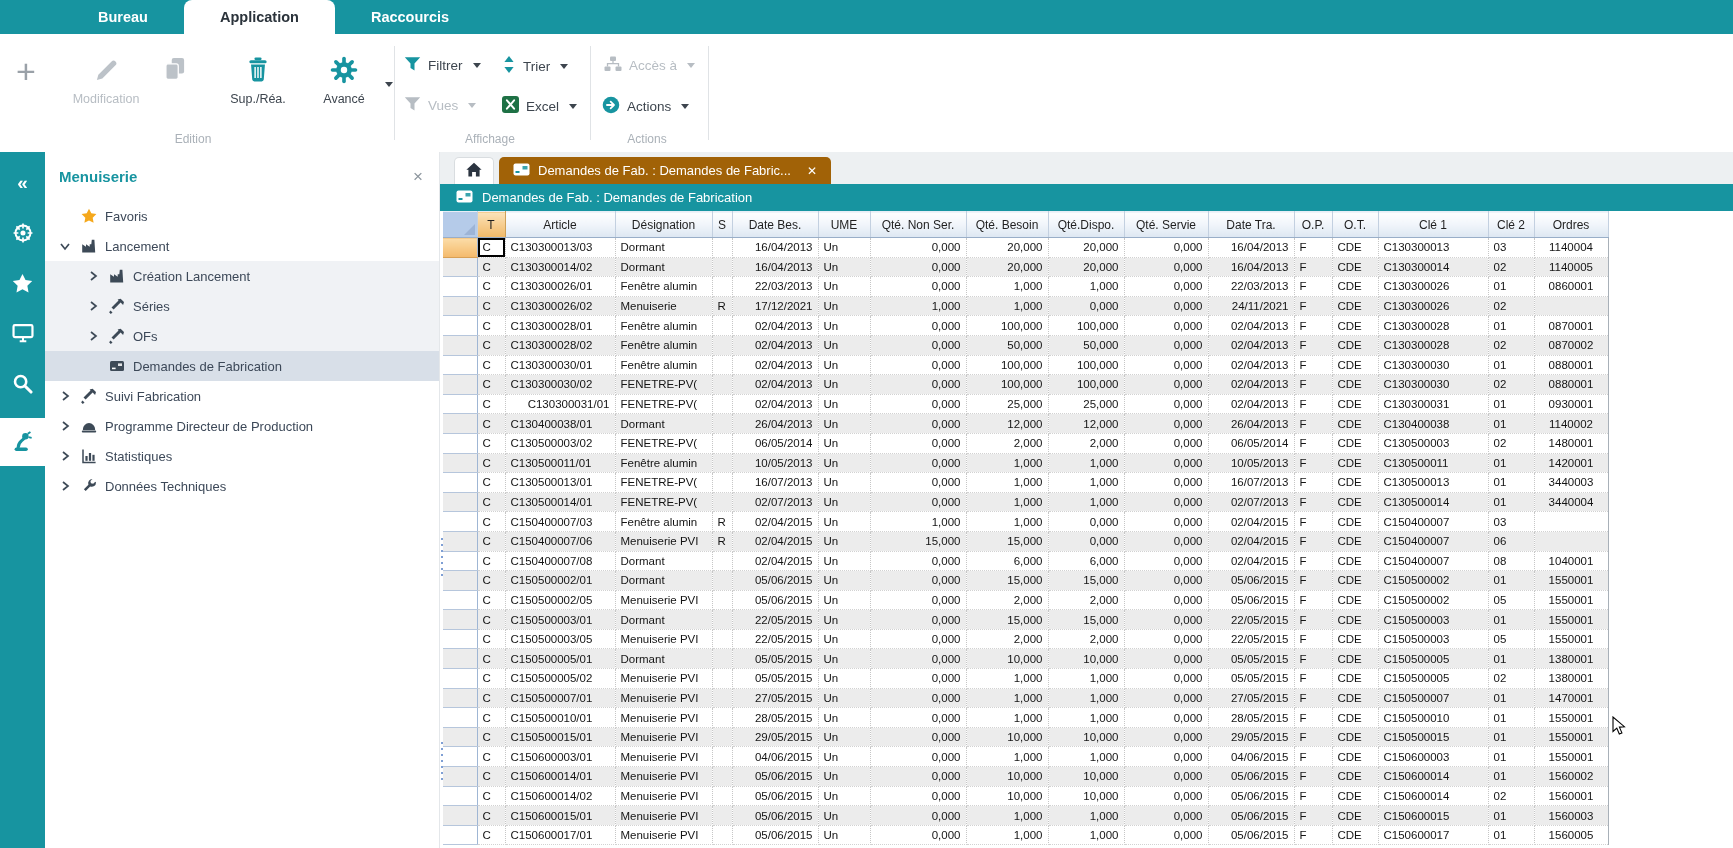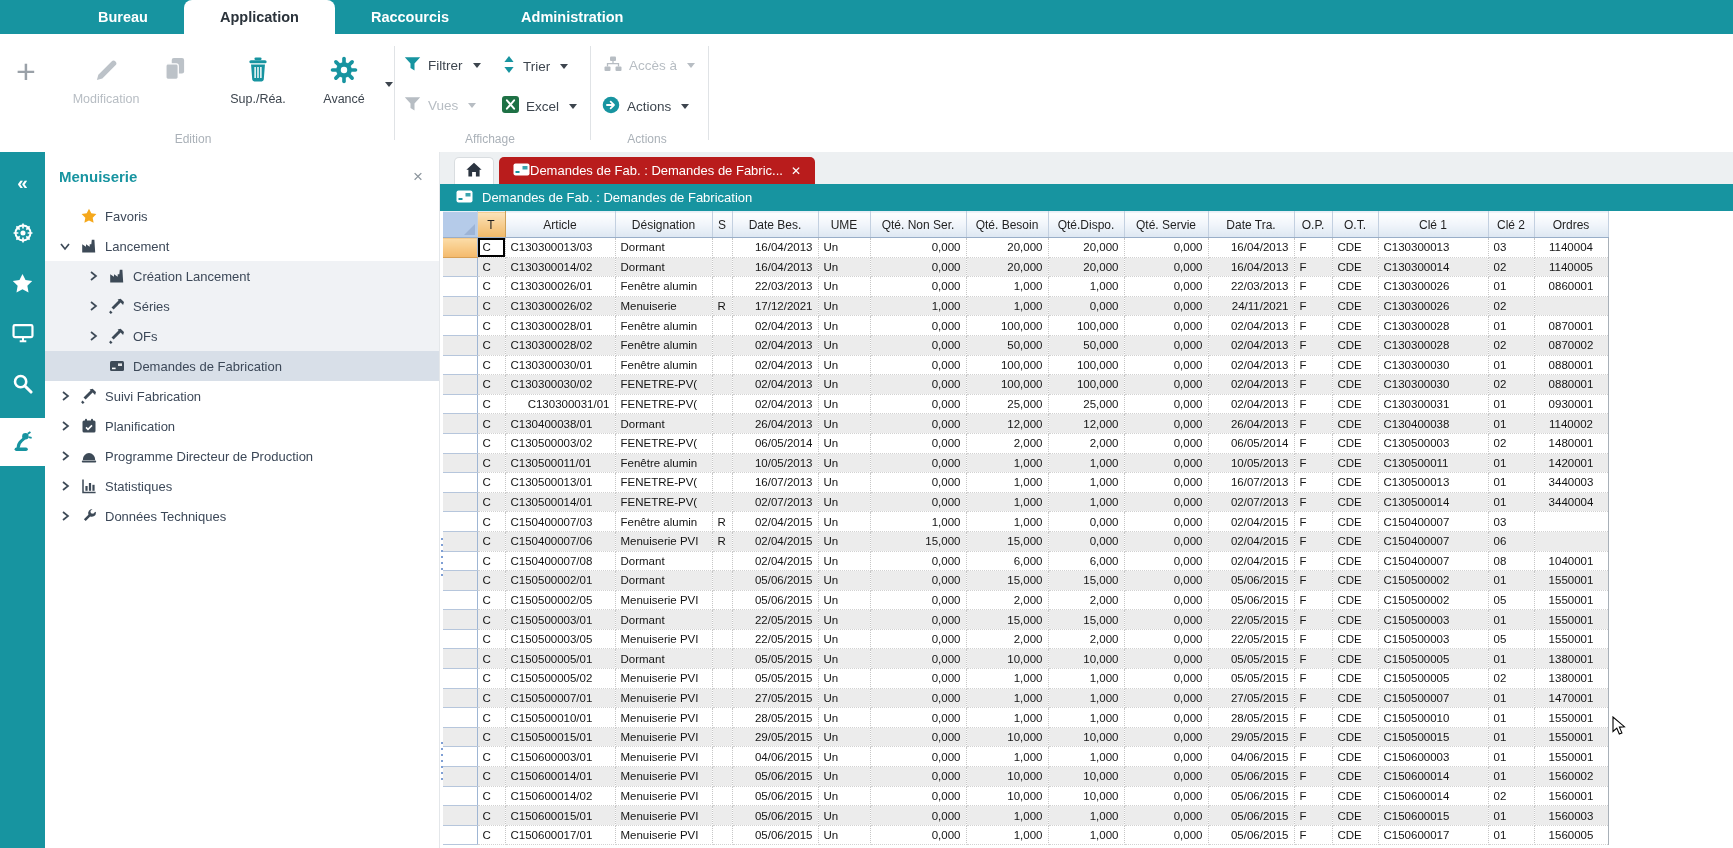--- a/index.html
+++ b/index.html
@@ -54,22 +54,22 @@
 
   
   .splitter-handle{position:absolute;left:441px;width:5px;height:40px;
     background:repeating-linear-gradient(180deg,#7f9fd4 0 2px,transparent 2px 6px);}
 
   
   .main{position:absolute;top:152px;left:440px;right:0;bottom:0;}
   .tabstrip{height:32px;background:#edf0f2;display:flex;align-items:flex-end;padding-left:14px;}
   .tab-home{width:40px;height:27px;background:#fff;border:1px solid #d9dde0;border-bottom:none;
             border-radius:5px 5px 0 0;display:flex;align-items:center;justify-content:center;box-sizing:border-box;}
-  .tab-active{height:27px;background:#b91c1c;color:#fff;border-radius:5px 5px 0 0;
-              display:flex;align-items:center;padding:0 14px;margin-left:5px;font-size:13px;}
+  .tab-active{height:27px;background:#a16207;color:#fff;border-radius:5px 5px 0 0;
+              display:flex;align-items:center;gap:8px;padding:0 14px;margin-left:5px;font-size:13px;}
   .tab-close{font-size:12px;margin-left:8px;}
   .titlebar{height:27px;background:#1794A0;color:#fff;display:flex;align-items:center;gap:9px;
             padding-left:16px;font-size:13px;}
 
   
   .gridwrap{position:absolute;top:59px;left:3px;right:0;bottom:0;overflow:hidden;}
   table.grid{border-collapse:collapse;table-layout:fixed;font-size:11.5px;color:#141414;
              border-right:1px solid #a8b0b8;}
   table.grid th{height:26px;font-weight:normal;font-size:12px;color:#1f1f1f;text-align:center;
      background:linear-gradient(180deg,#fefefe 0%,#f2f6fb 45%,#dde7f2 100%);
@@ -92,21 +92,20 @@
 
   .cursor{position:absolute;pointer-events:none;}
 </style>
 </head>
 <body>
 
 <div class="menubar">
   <div class="menu-tab">Bureau</div>
   <div class="menu-tab active">Application</div>
   <div class="menu-tab">Raccourcis</div>
-  <div class="menu-tab">Administration</div>
 </div>
 
 <div class="ribbon">
   <div class="iconbtn plus" style="left:16px;">+</div>
 
   <div class="bigbtn disabled" style="left:62px;">
     <div class="bicon">
       <svg width="26" height="26" viewBox="0 0 20 20">
           <path fill="#bcc2c8" d="M3 17l1.1-4.2L14.3 2.6a2.1 2.1 0 0 1 3 3L7.2 15.8 3 17z"></path>
         </svg>
@@ -344,36 +343,20 @@
           <svg width="12" height="12" viewBox="0 0 12 12">
             <path d="M4 2l5 4-5 4" fill="none" stroke="#3d4a57" stroke-width="1.7"></path>
           </svg>
         </span>
         <span class="ticon">
           <svg width="16" height="16" viewBox="0 0 16 16">
             <path fill="#3d4a57" d="M8.6 1.6l3-0.9 3.4 3.4-0.9 3-2.5-2.5-7 7-2.1-2.1 7-7zM1.5 12.5l2 2-1.7 1.4-1.7-1.7z"></path>
           </svg>
         </span>
         <span>Suivi Fabrication</span>
-      </div>
-      <div class="tree-row lvl1">
-        <span class="chev">
-          <svg width="12" height="12" viewBox="0 0 12 12">
-            <path d="M4 2l5 4-5 4" fill="none" stroke="#3d4a57" stroke-width="1.7"></path>
-          </svg>
-        </span>
-        <span class="ticon">
-          <svg width="16" height="16" viewBox="0 0 16 16">
-            <rect x="1.5" y="2.6" width="13" height="12" rx="1.5" fill="#3d4a57"></rect>
-            <rect x="4" y="0.8" width="2" height="3.4" rx="1" fill="#3d4a57"></rect>
-            <rect x="10" y="0.8" width="2" height="3.4" rx="1" fill="#3d4a57"></rect>
-            <path d="M5 9.4l2 2 4-4" stroke="#fff" stroke-width="1.6" fill="none"></path>
-          </svg>
-        </span>
-        <span>Planification</span>
       </div>
       <div class="tree-row lvl1">
         <span class="chev">
           <svg width="12" height="12" viewBox="0 0 12 12">
             <path d="M4 2l5 4-5 4" fill="none" stroke="#3d4a57" stroke-width="1.7"></path>
           </svg>
         </span>
         <span class="ticon">
           <svg width="16" height="16" viewBox="0 0 16 16">
             <path fill="#3d4a57" d="M1.9 11.2a6.1 6.1 0 0 1 12.2 0v.8H1.9z"></path>

